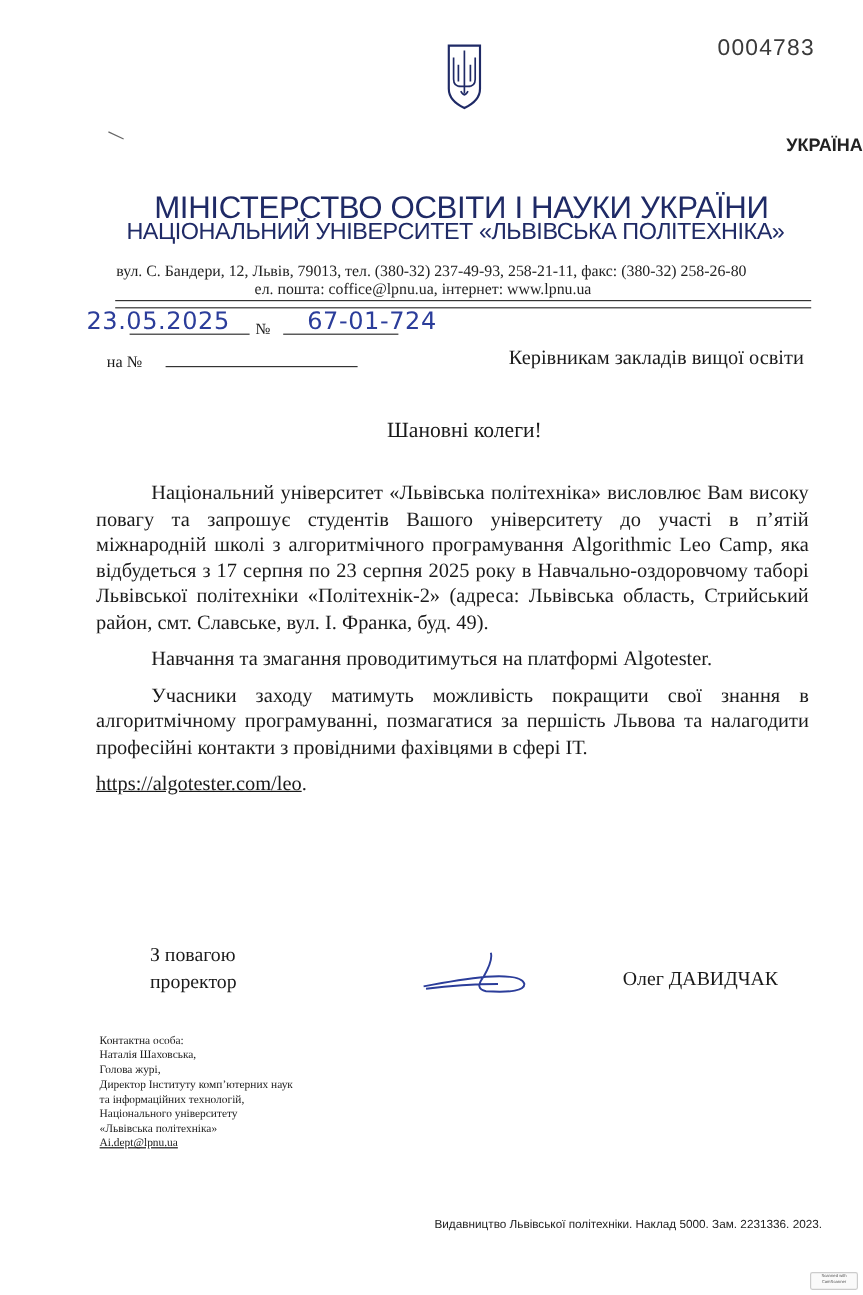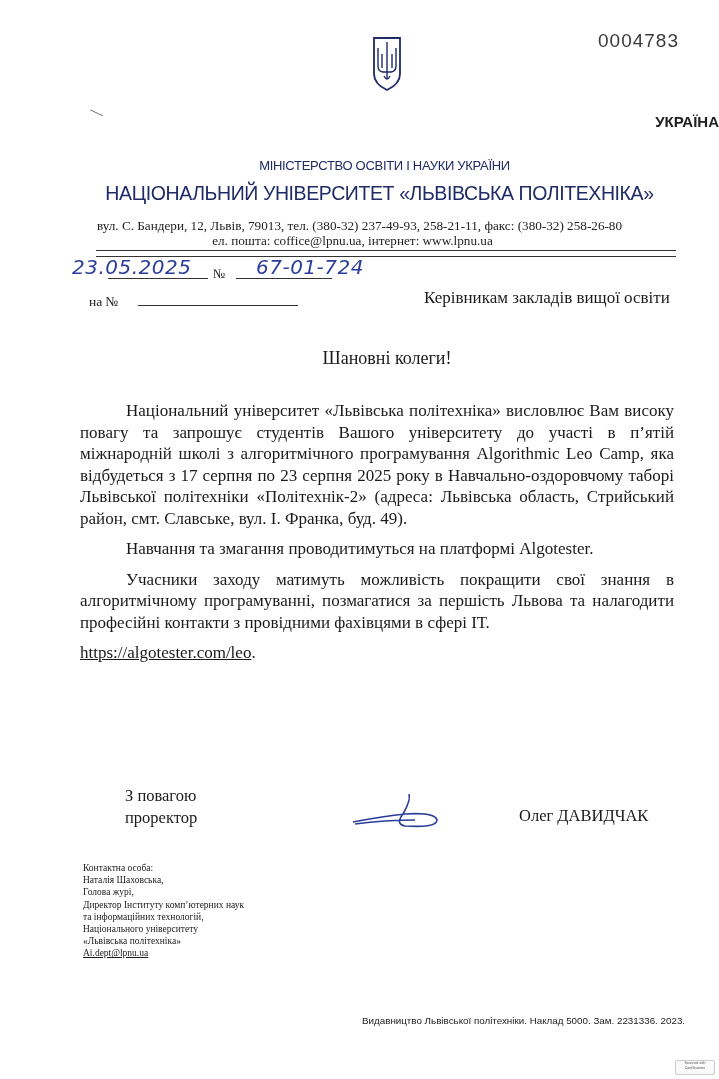--- a/index.html
+++ b/index.html
@@ -6,30 +6,30 @@
   body { width: 719px; height: 1079px; position: relative; overflow: hidden;
          font-family: "Liberation Serif", serif; color: #1a1a1a; }
   .abs { position: absolute; }
   .serial { left: 598px; top: 30px; font-family: "Liberation Sans", sans-serif; font-size: 19px;
             letter-spacing: 1px; color: #3a3a3a; }
   .emblem { left: 372px; top: 36px; width: 30px; height: 56px; }
   .country { left: 0; width: 719px; top: 113px; text-align: right; padding-left: 68px; box-sizing: border-box;
              font-family: "Liberation Sans", sans-serif; font-weight: bold; font-size: 15px; color: #222; }
   .mark { left: 88px; top: 112px; width: 14px; height: 8px; border-top: 1px solid #666; transform: rotate(25deg); }
   .ministry { left: 0; width: 719px; top: 158px; text-align: center; padding-left: 50px; box-sizing: border-box;
-              font-family: "Liberation Sans", sans-serif; font-size: 13px; color: #1f2a66; letter-spacing: -0.3px; }
+              font-family: "Liberation Sans", sans-serif; font-size: 26px; color: #1f2a66; letter-spacing: -0.3px; }
   .univ { left: 0; width: 719px; top: 182px; text-align: center; padding-left: 40px; box-sizing: border-box;
           font-family: "Liberation Sans", sans-serif; font-size: 19.5px; color: #1f2a66; letter-spacing: -0.4px; }
   .addr { left: 0; width: 719px; top: 218px; text-align: center; box-sizing: border-box;
           font-size: 13.2px; color: #222; }
   .addr2 { left: 0; width: 650px; top: 233px; text-align: center; padding-left: 55px; box-sizing: border-box;
            font-size: 13.2px; color: #222; }
   .rule1 { left: 96px; top: 250px; width: 580px; height: 1px; background: #333; }
   .rule2 { left: 96px; top: 256px; width: 580px; height: 1px; background: #333; }
-  .hand { font-family: "DejaVu Sans", sans-serif; font-style: italic; color: #2b3d9a; font-size: 20px; letter-spacing: 0.5px; }
+  .hand { font-family: "DejaVu Sans", sans-serif; color: #2b3d9a; font-size: 20px; letter-spacing: 0.5px; }
   .date { left: 72px; top: 255px; }
   .regno { left: 256px; top: 255px; }
   .uline { height: 1px; background: #333; }
   .dateline { left: 108px; top: 278px; width: 100px; }
   .regline { left: 236px; top: 278px; width: 96px; }
   .nosign { left: 213px; top: 266px; font-size: 13px; }
   .ref { left: 89px; top: 294px; font-size: 13.5px; }
   .refline { left: 138px; top: 305px; width: 160px; }
   .recipient { left: 424px; top: 288px; font-size: 17px; }
   .greet { left: 0; width: 719px; top: 348px; text-align: center; padding-left: 55px; box-sizing: border-box; font-size: 18px; }

